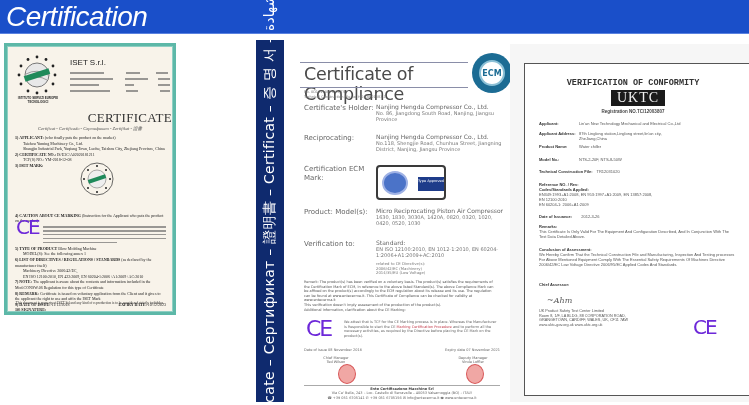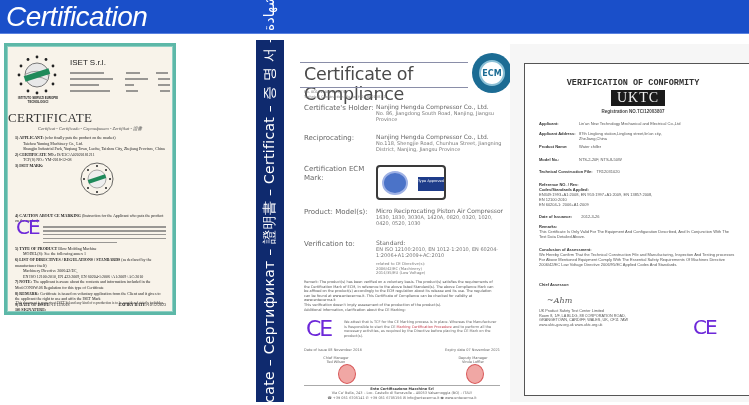--- a/index.html
+++ b/index.html
@@ -33,21 +33,21 @@
   .iset-logo-caption {
     position: absolute; left: 3px; top: 50px; width: 54px; font-size: 3px; text-align: center; font-weight: bold; line-height: 3.5px;
     font-family: "Liberation Sans", sans-serif;
   }
   .iset-name { position: absolute; left: 62px; top: 11px; font-size: 8px; font-family: "Liberation Sans", sans-serif; }
   .iset-addr { position: absolute; left: 62px; top: 23px; width: 100px; }
   .iset-addr .line { height: 6px; display: flex; gap: 6px; align-items: center; }
   .fake { background: #666; height: 1.3px; display: inline-block; opacity: .65; }
 
   .cert-title {
-    position: absolute; left: 0; width: 100%; top: 63px; text-align: left;
+    position: absolute; left: 0; width: 100%; top: 63px; text-align: right;
     font-size: 13px; letter-spacing: 0.3px; color: #333;
   }
   .cert-sub {
     position: absolute; left: 0; width: 100%; top: 79px; text-align: center;
     font-size: 4.5px; font-style: italic; color: #555;
   }
   .iset-body { position: absolute; left: 7px; top: 88px; right: 6px; font-size: 4px; line-height: 5.6px; }
   .iset-body .sec { font-weight: bold; }
   .iset-body .ind { padding-left: 8px; }
   .para-lines { padding-left: 28px; }

